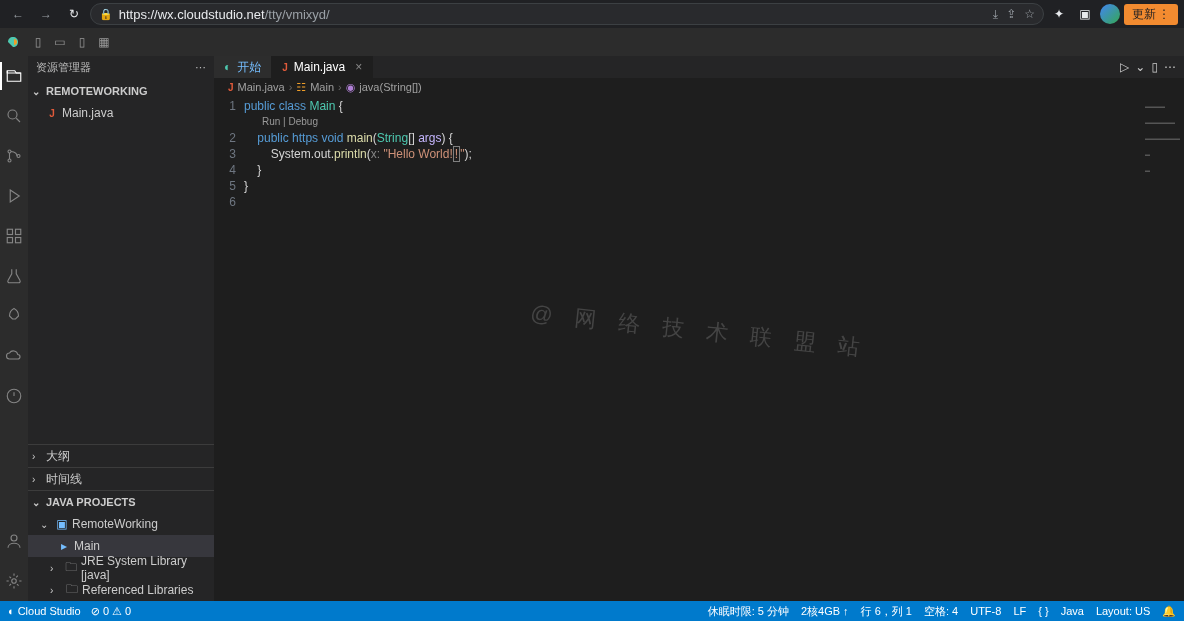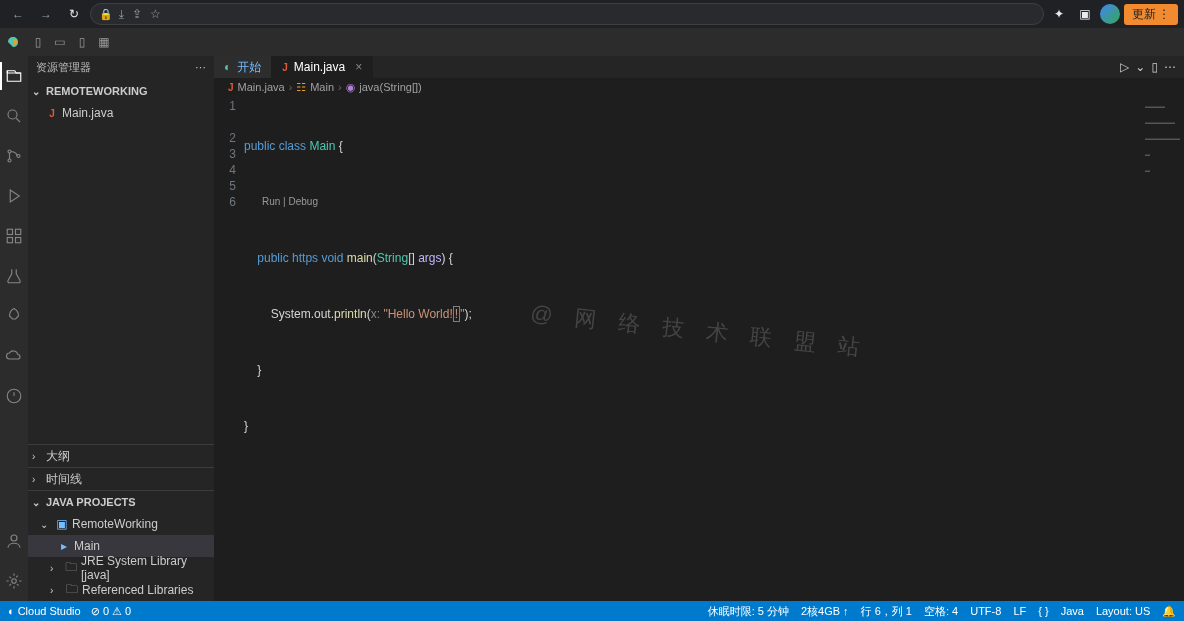--- a/index.html
+++ b/index.html
@@ -56,21 +56,21 @@
 .tab-actions { margin-left: auto; display: flex; align-items: center; gap: 6px; padding-right: 8px; color: #ccc; }
 .breadcrumb { height: 18px; display: flex; align-items: center; padding-left: 14px; gap: 4px; color: #a0a0a0; font-size: 11px; background: #1e1e1e; }
 .breadcrumb .sep { color: #666; }
 .bc-icon-class { color: #ee9d28; }
 .bc-icon-method { color: #b180d7; }
 
 .code { flex: 1; display: flex; font-family: Consolas, "Courier New", monospace; font-size: 12px; line-height: 16px; position: relative; }
 .gutter { width: 30px; text-align: right; color: #6e7681; padding-right: 8px; padding-top: 2px; }
 .gutter div { height: 16px; }
 .code-lines { padding-top: 2px; }
-.code-lines div { height: 16px; white-space: pre; margin-top: 40px; }
+.code-lines div { height: 16px; white-space: pre; }
 .kw { color: #569cd6; }
 .cls { color: #4ec9b0; }
 .fn { color: #dcdcaa; }
 .str { color: #ce9178; }
 .var { color: #c4b5fd; }
 .punct { color: #d4d4d4; }
 .plain { color: #d4d4d4; }
 .codelens { color: #999999; font-size: 10px; padding-left: 18px; height: 16px; }
 .hint { color: #858585; font-style: normal; }
 .cursor-box { border: 1px solid #7f7f7f; padding: 0 1px; }
@@ -87,20 +87,21 @@
 </style>
 </head>
 <body>
 
 <div class="browser-bar">
   <div class="nav-btn">←</div>
   <div class="nav-btn">→</div>
   <div class="nav-btn active">↻</div>
   <div class="url-bar">
     <span class="lock">🔒</span>
+    <span class="url-text"><span class="secure">https</span><span>://wx.cloudstudio.net</span><span class="path">/tty/vmixyd/</span></span>
     <div class="url-right">
       <span>⤓</span>
       <span>⇪</span>
       <span>☆</span>
     </div>
   </div>
   <div class="ext-btn">✦</div>
   <div class="ext-btn">▣</div>
   <div class="avatar"></div>
   <div class="update-btn">

